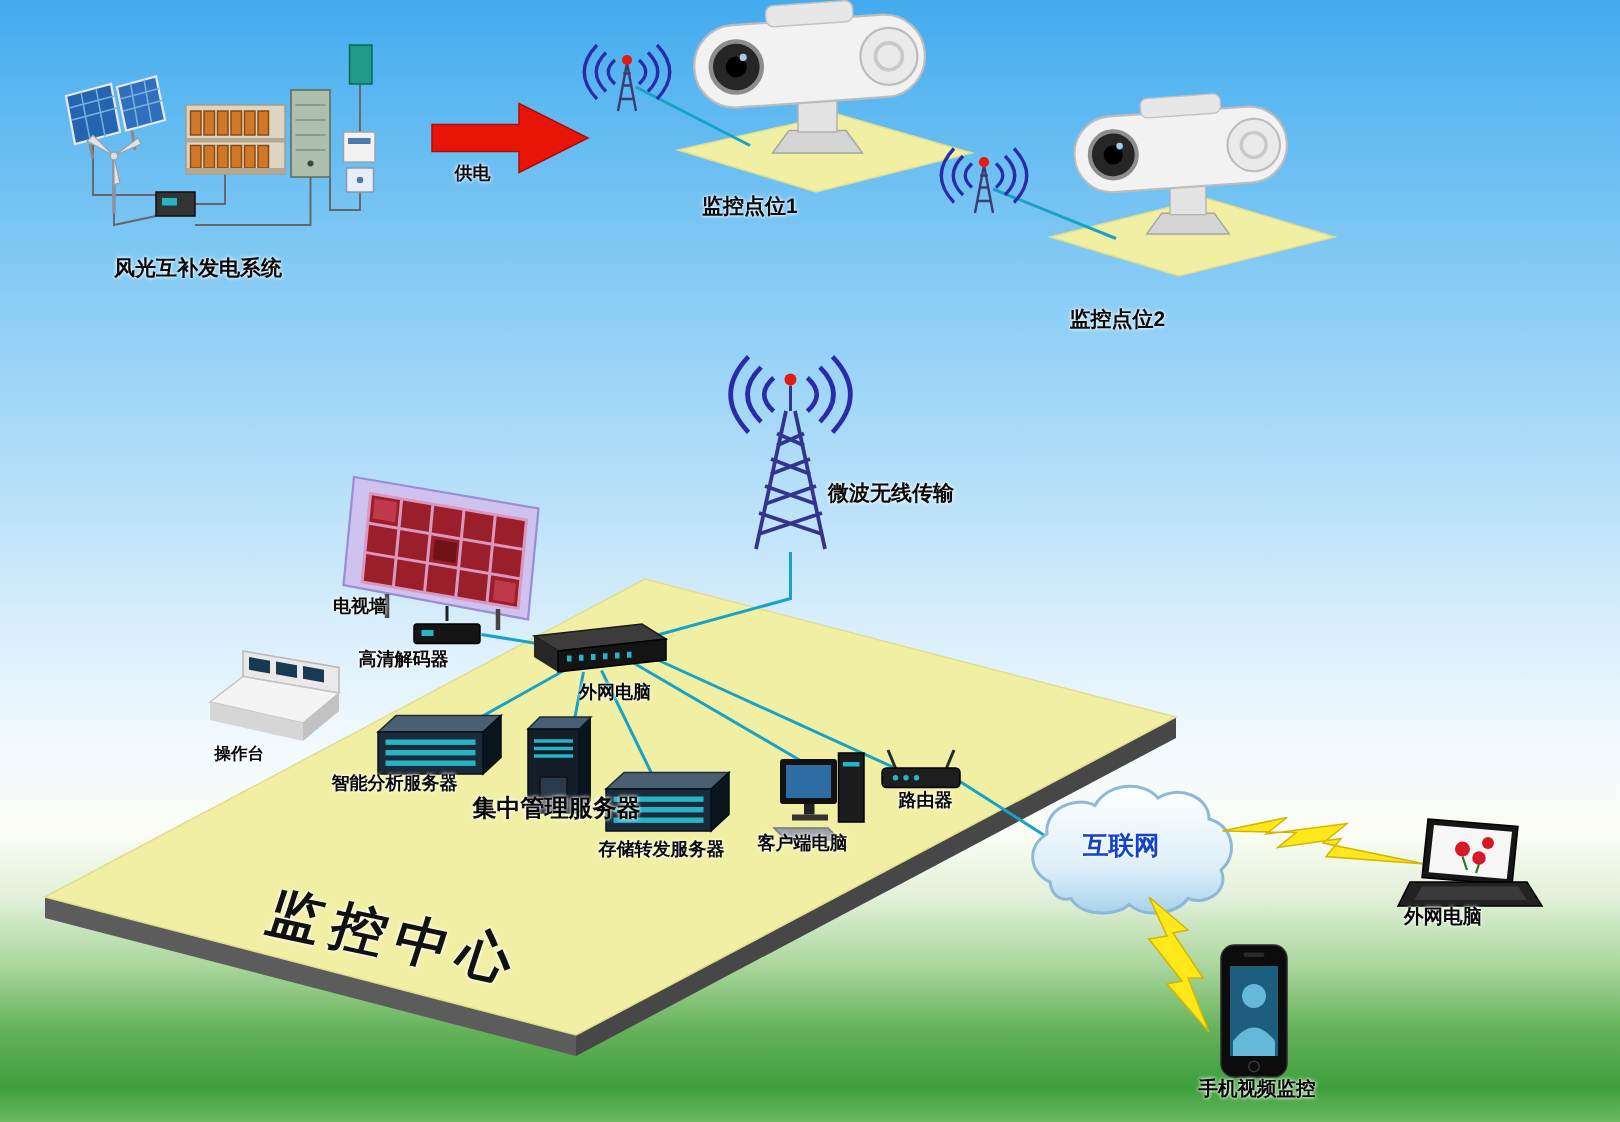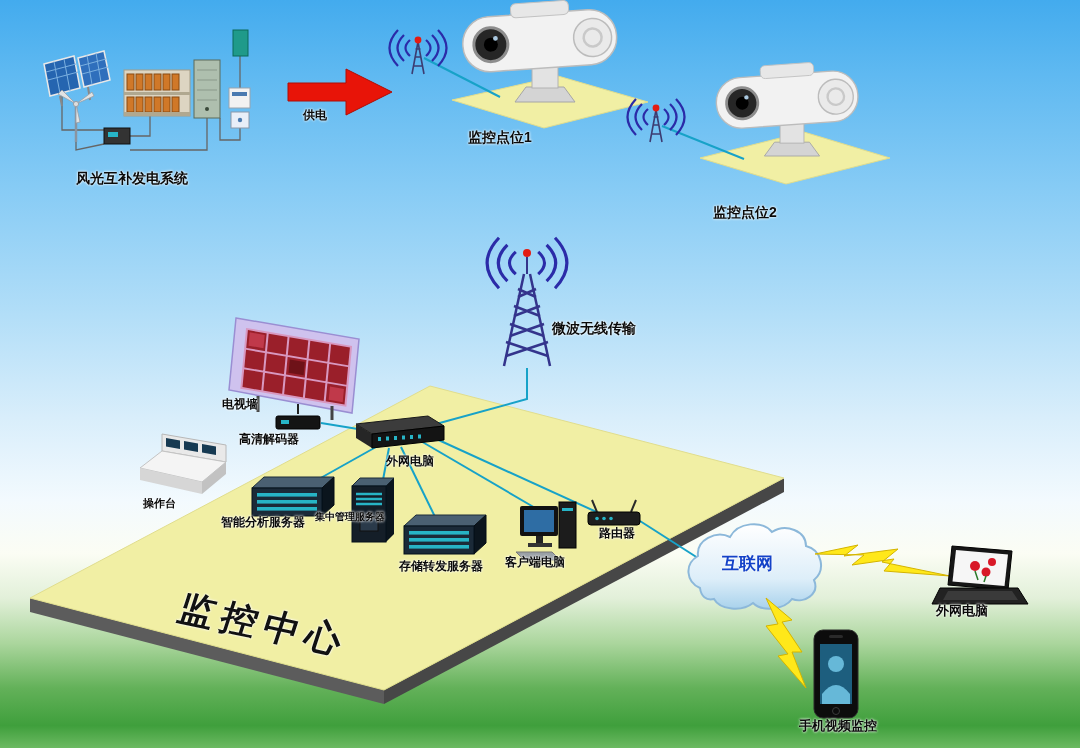--- a/index.html
+++ b/index.html
@@ -270,21 +270,21 @@
 <div class="lbl" style="left:76px;top:171px;font-size:14px;text-align:right;">风光互补发电系统</div>
 <div class="lbl" style="left:303px;top:109px;font-size:12px;">供电</div>
 <div class="lbl" style="left:468px;top:130px;font-size:14px;">监控点位1</div>
 <div class="lbl" style="left:713px;top:205px;font-size:14px;">监控点位2</div>
 <div class="lbl" style="left:552px;top:321px;font-size:14px;">微波无线传输</div>
 <div class="lbl" style="left:222px;top:398px;font-size:12px;">电视墙</div>
 <div class="lbl" style="left:239px;top:433px;font-size:12px;">高清解码器</div>
 <div class="lbl" style="left:386px;top:455px;font-size:12px;">外网电脑</div>
 <div class="lbl" style="left:143px;top:497px;font-size:11px;">操作台</div>
 <div class="lbl" style="left:221px;top:516px;font-size:12px;">智能分析服务器</div>
-<div class="lbl" style="left:315px;top:511px;font-size:10px;">集中管理服务器</div>
+<div class="lbl" style="left:315px;top:531px;font-size:16px;">集中管理服务器</div>
 <div class="lbl" style="left:399px;top:560px;font-size:12px;">存储转发服务器</div>
 <div class="lbl" style="left:505px;top:556px;font-size:12px;">客户端电脑</div>
 <div class="lbl" style="left:599px;top:527px;font-size:12px;">路由器</div>
 <div class="lbl" style="left:186px;top:588px;font-size:36px;letter-spacing:7px;transform:rotate(12deg) skewX(-6deg);transform-origin:0 0;color:#111;">监控中心</div>
 <div class="lbl" style="left:722px;top:555px;font-size:17px;color:#1442c8;text-align:right;">互联网</div>
 <div class="lbl" style="left:936px;top:604px;font-size:13px;">外网电脑</div>
 <div class="lbl" style="left:799px;top:719px;font-size:13px;">手机视频监控</div>
 
 </div>
 

